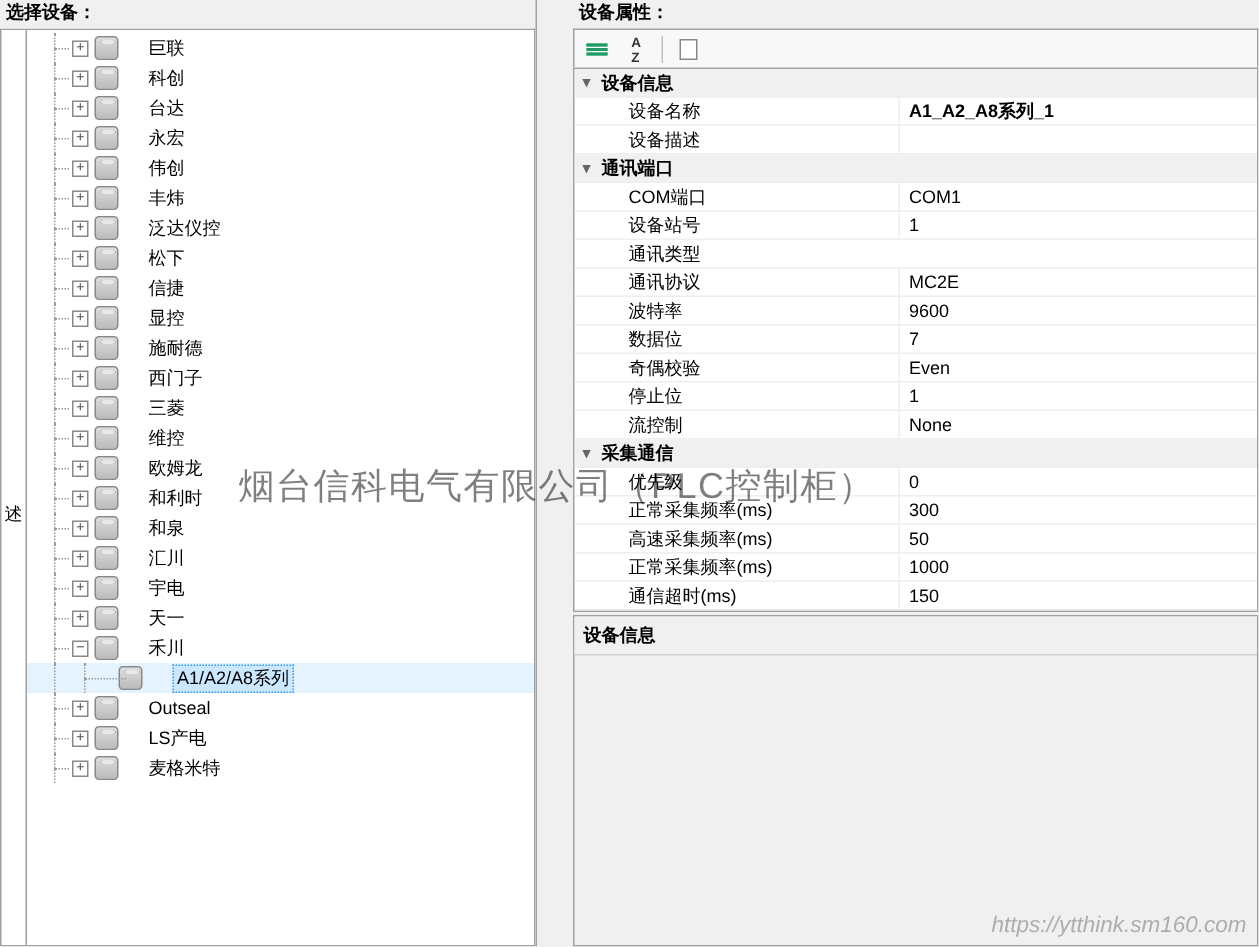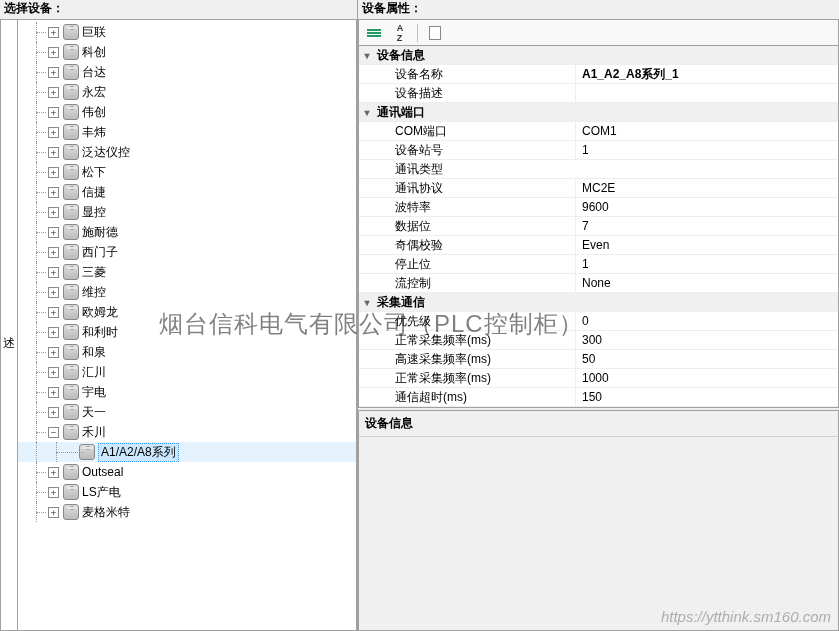--- a/index.html
+++ b/index.html
@@ -5,37 +5,37 @@
 * { box-sizing: border-box; margin: 0; padding: 0; }
 body {
   font-family: "Microsoft YaHei", SimSun, Arial, sans-serif;
   font-size: 12px;
   background: #f0f0f0;
   width: 839px;
   height: 631px;
   overflow: hidden;
   position: relative;
 }
-.main-layout { display: flex; height: 631px; }
+.main-layout { display: flex; height: 631px; gap: 24px; }
 .left-panel { width: 358px; background: #f0f0f0; border-right: 1px solid #a0a0a0; display: flex; flex-direction: column; }
 .right-panel { flex: 1; background: #f0f0f0; display: flex; flex-direction: column; }
 .panel-title { font-size: 12px; font-weight: bold; padding: 0 4px 2px 4px; color: #000; }
 .left-side { display: flex; flex: 1; overflow: hidden; }
 .left-tab { width: 18px; background: #fff; border: 1px solid #a0a0a0; writing-mode: vertical-rl; text-align: center; font-size: 12px; padding-top: 4px; }
 .tree-container { flex: 1; background: #fff; border: 1px solid #a0a0a0; border-left: none; overflow-y: auto; padding: 2px 0; }
 .tree { list-style: none; }
 .tree-node { display: flex; align-items: center; height: 20px; padding-left: 30px; position: relative; white-space: nowrap; }
 .tree-node.child { padding-left: 46px; }
 .tree-toggle { width: 11px; height: 11px; border: 1px solid #888; background: #fff; display: inline-flex; align-items: center; justify-content: center; font-size: 9px; line-height: 1; margin-right: 4px; cursor: pointer; color: #555; font-family: monospace; }
 .tree-toggle.blank { border: none; background: transparent; }
 .tree-icon { width: 16px; height: 16px; margin-right: 3px; display: inline-block; }
 .tree-icon.db { background:
   radial-gradient(ellipse 7px 2px at 8px 3px, #e8e8e8 70%, #999 75%, transparent 80%),
   linear-gradient(#ddd, #bbb); border-radius: 3px; border: 1px solid #888; }
-.tree-label { color: #000; }
+.tree-label { color: #000; margin-left: 17px; }
 .tree-node.selected { background: #e5f3ff; padding-top:1px; padding-bottom:1px; }
 .tree-node.selected .tree-label { border: 1px dotted #3399ff; background: #cce8ff; padding: 0 2px; }
 
 .tree-node::before { content: ""; position: absolute; left: 18px; top: 0; bottom: 0; border-left: 1px dotted #999; }
 .tree-node::after { content: ""; position: absolute; left: 18px; top: 10px; width: 10px; border-top: 1px dotted #999; }
 .tree-node.child::before { left: 38px; }
 .tree-node.child::after { left: 38px; width: 28px; }
 .tree-node.child .extra-line { position:absolute; left:18px; top:0; bottom:0; border-left:1px dotted #999; }
 .right-toolbar { height: 26px; background: #f8f8f8; border: 1px solid #a0a0a0; border-bottom: none; display: flex; align-items: center; padding: 0 4px; gap: 4px; }
 .tb-btn { width: 22px; height: 20px; border: 1px solid transparent; display: inline-flex; align-items: center; justify-content: center; font-size: 11px; cursor: pointer; }

